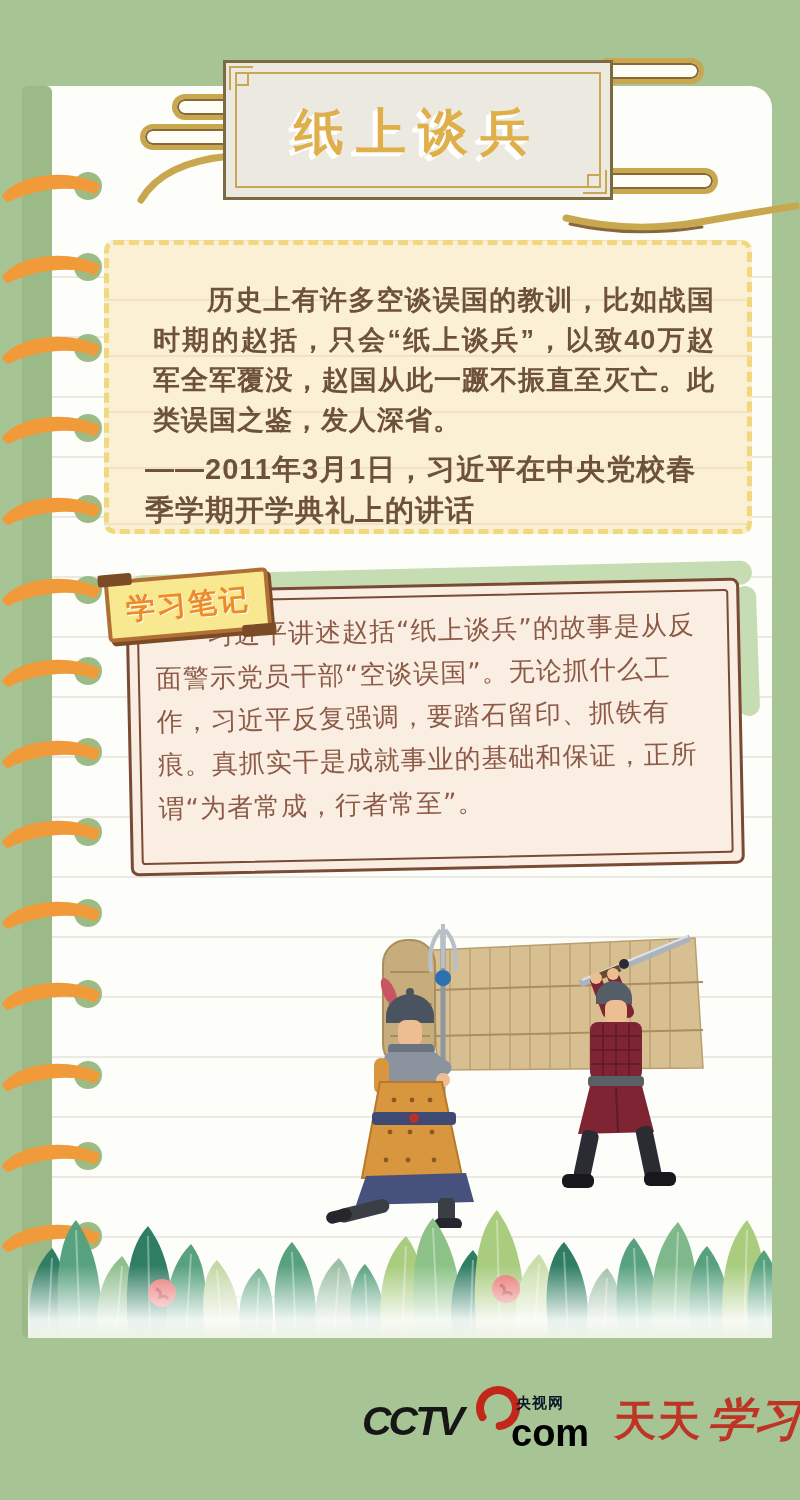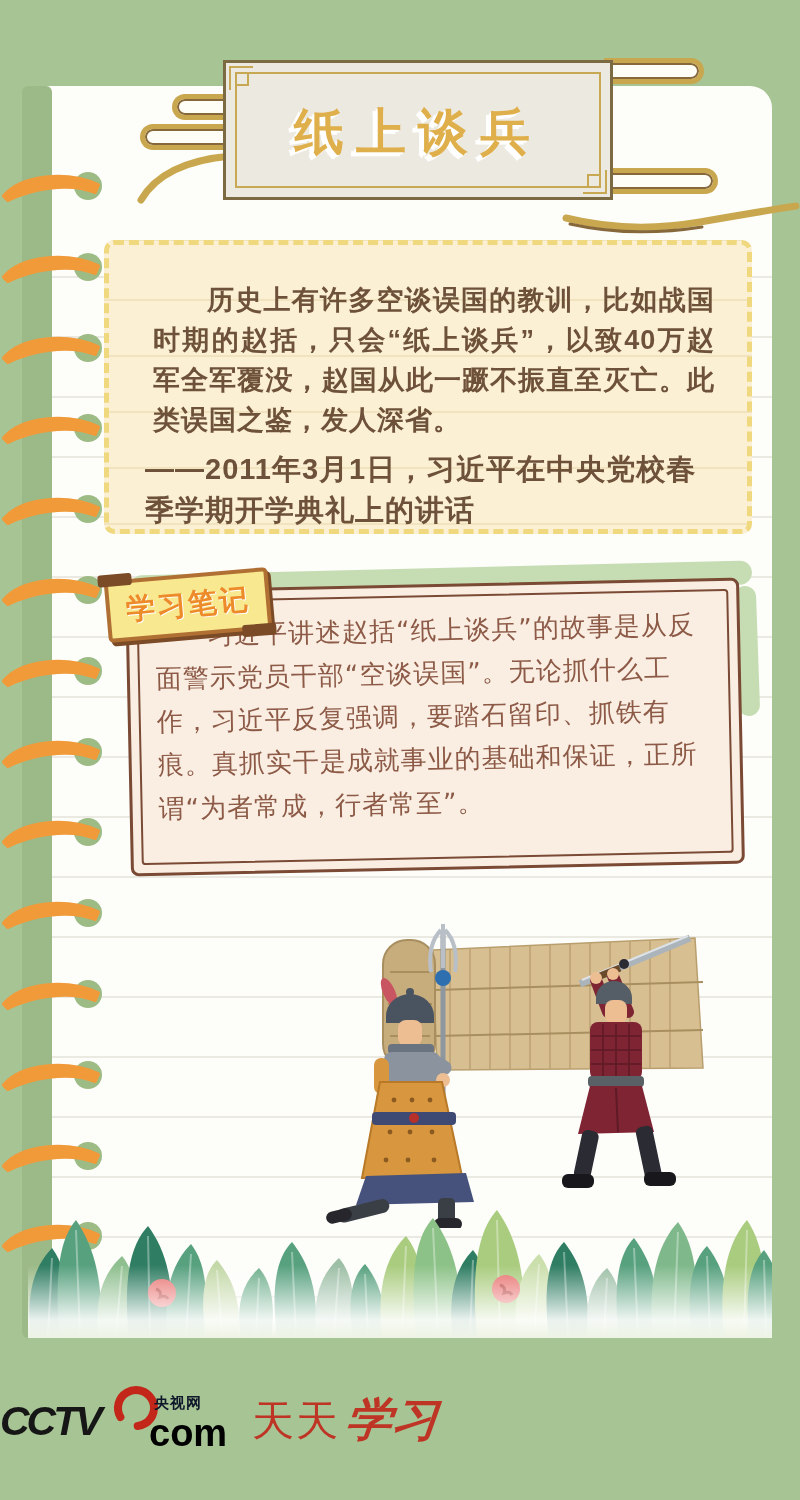--- a/index.html
+++ b/index.html
@@ -64,29 +64,29 @@
       background:#7B4A26;border-radius:3px;}
   .badge span{font-size:29px;font-weight:900;color:#ED8A2A;letter-spacing:2px;
       text-shadow:1px 1px 0 #fff;}
 
   
   .illu{left:150px;top:918px;z-index:3;}
   .grass{left:28px;top:1205px;z-index:6;}
 
   
   .footer{left:0;top:1380px;width:800px;height:80px;display:flex;
-      justify-content:flex-start;align-items:center;gap:44px;}
+      justify-content:flex-end;align-items:center;gap:44px;}
   .cctv-logo{position:relative;width:208px;height:64px;}
   .cctv-word{position:absolute;left:0;top:10px;font-style:italic;font-weight:900;
       font-size:41px;letter-spacing:-3px;color:#161616;}
   .cctv-arc{position:absolute;left:112px;top:-4px;}
   .cctv-cn{position:absolute;left:154px;top:6px;font-size:15px;font-weight:700;color:#0f172a;letter-spacing:1px;}
   .cctv-com{position:absolute;left:149px;top:24px;font-size:38px;font-weight:700;color:#000000;}
   .brand{display:flex;align-items:baseline;color:#BE3425;}
-  .brand .b1{font-family:"Liberation Serif",serif;font-weight:400;font-size:42px;letter-spacing:2px;}
+  .brand .b1{font-family:"Liberation Serif",serif;font-weight:700;font-size:42px;letter-spacing:2px;}
   .brand .b2{font-family:"Liberation Serif",serif;font-weight:700;font-size:46px;
       font-style:italic;transform:skewX(-6deg);margin-left:6px;}
 </style>
 </head>
 <body>
 
 <div class="abs paper">
   <div class="rules"></div>
 </div>
 <div class="abs green-band"></div>

